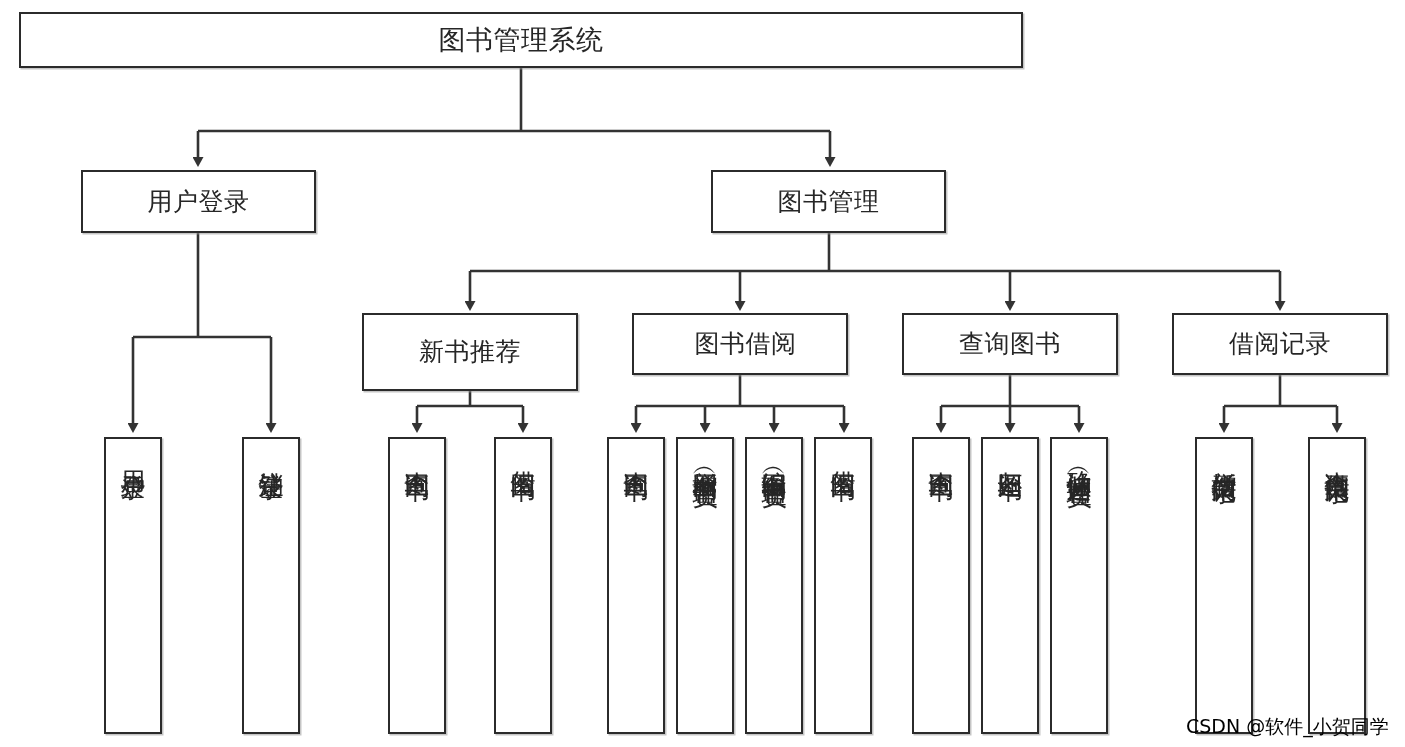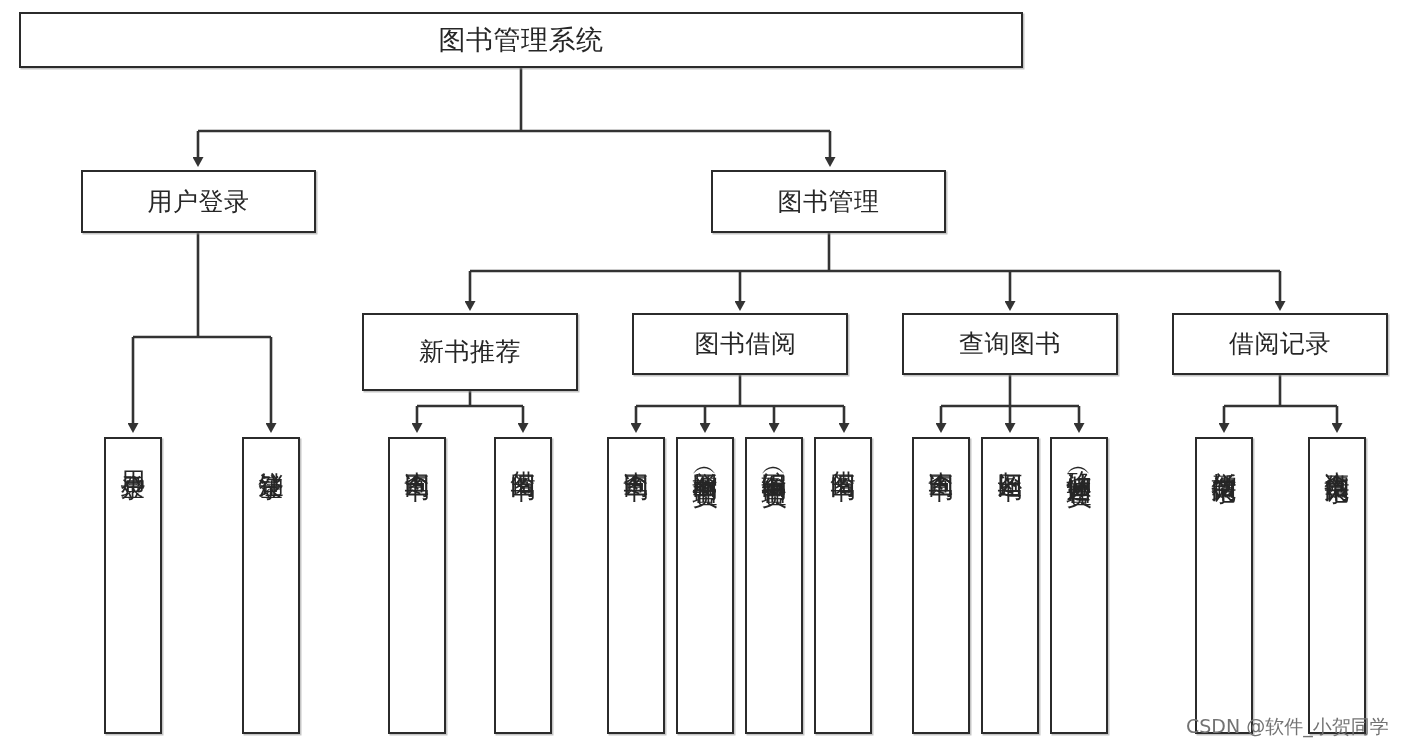--- a/index.html
+++ b/index.html
@@ -60,21 +60,21 @@
     font-size: 25px;
     letter-spacing: 2px;
     line-height: 1;
     height: auto;
   }
   #watermark {
     position: absolute;
     left: 1186px;
     top: 714px;
     font-size: 19px;
-    color: #737373;
+    color: #000000;
     white-space: nowrap;
     font-family: "DejaVu Sans", "Liberation Sans", sans-serif;
   }
 </style>
 </head>
 <body>
 
 <div id="stage">
 
   <svg id="edges" viewBox="0 0 1405 747">

